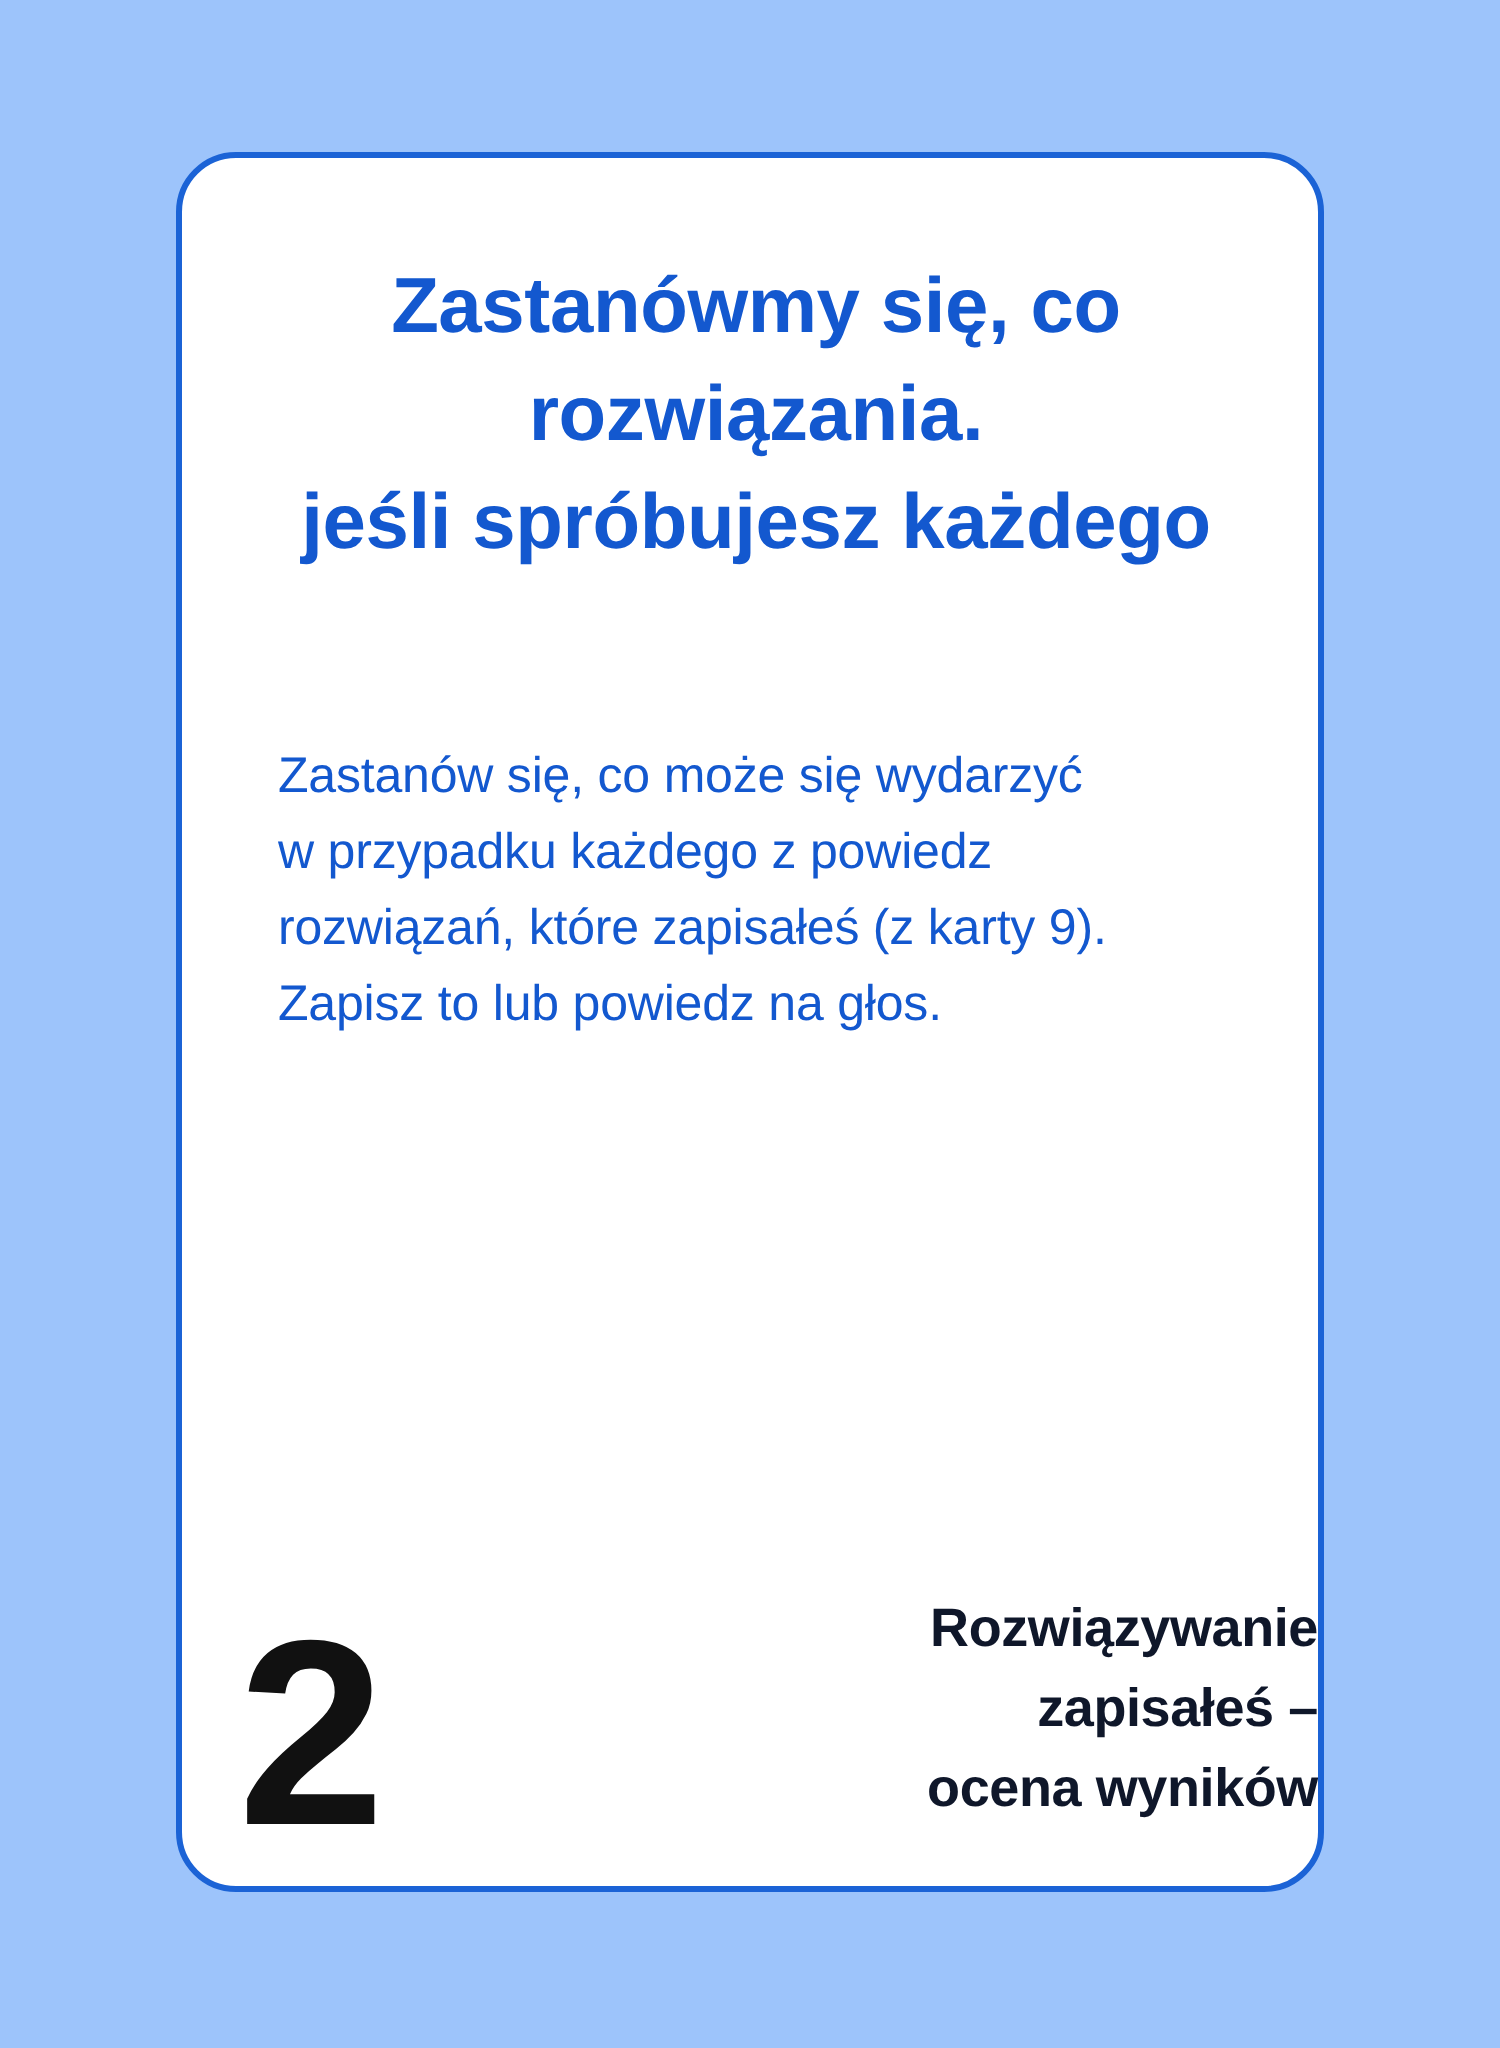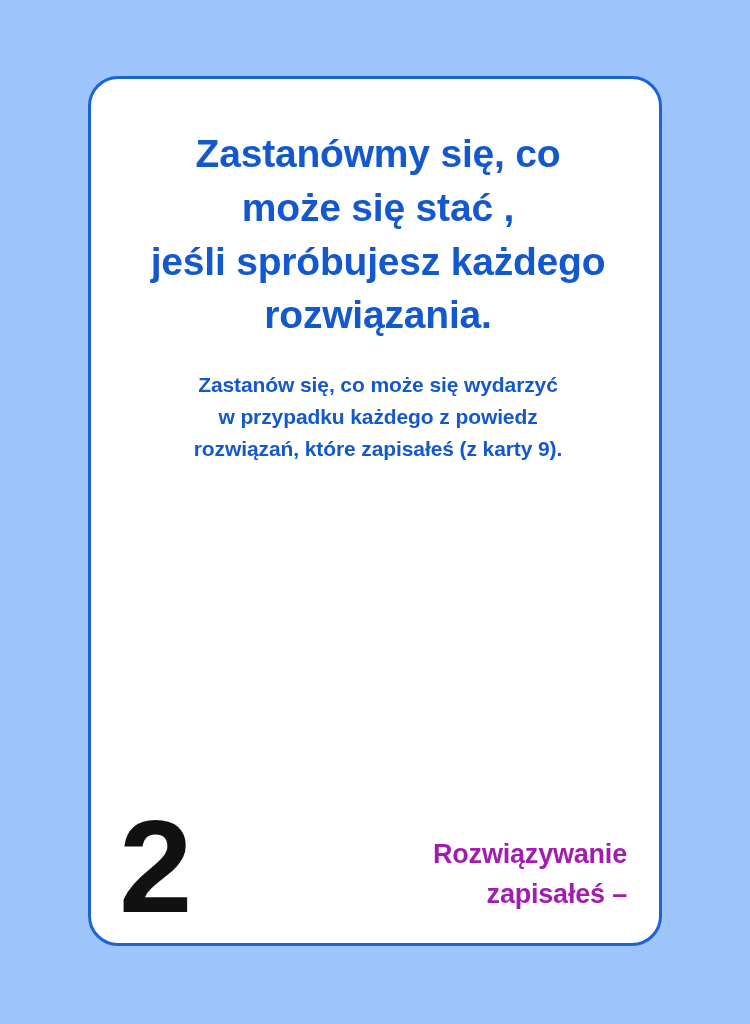--- a/index.html
+++ b/index.html
@@ -32,66 +32,66 @@
     border: 3px solid #1b63d6;
     border-radius: 30px;
     box-sizing: border-box;
     overflow: hidden;
   }
 
   .card-inner {
     position: relative;
     width: 100%;
     height: 100%;
+    padding-left: 32px;
   }
 
   .heading {
     position: absolute;
     left: 34px;
     top: 48px;
     width: 506px;
     text-align: center;
     color: #1358cf;
     font-size: 39px;
     line-height: 1.38;
     font-weight: bold;
     letter-spacing: -0.2px;
   }
 
   .body-text {
     position: absolute;
     left: 48px;
     top: 290px;
     width: 478px;
-    text-align: center;
     color: #1358cf;
-    font-size: 21px;
+    font-size: 25px;
     line-height: 1.52;
-    font-weight: bold;
+    font-weight: normal;
     letter-spacing: -0.1px;
   }
 
   .card-number {
     position: absolute;
     left: 28px;
     bottom: 10px;
     color: #111111;
     font-size: 132px;
     font-weight: bold;
     line-height: 1;
     letter-spacing: -2px;
   }
 
   .category {
     position: absolute;
     right: 32px;
     bottom: 28px;
     width: 330px;
     text-align: right;
-    color: #a21caf;
+    color: #0f172a;
     font-size: 27px;
     line-height: 1.48;
     font-weight: bold;
     letter-spacing: -0.2px;
   }
 
   .heading-line,
   .body-line,
   .category-line {
     display: block;
@@ -99,33 +99,34 @@
 </style>
 </head>
 <body>
 
 <div class="page">
   <div class="card">
     <div class="card-inner">
 
       <div class="heading">
         <span class="heading-line">Zastanówmy się, co</span>
-        <span class="heading-line">może się stać ,</span>
+        <span class="heading-line">rozwiązania.</span>
         <span class="heading-line">jeśli spróbujesz każdego</span>
-        <span class="heading-line">rozwiązania.</span>
       </div>
 
       <div class="body-text">
         <span class="body-line">Zastanów się, co może się wydarzyć</span>
         <span class="body-line">w przypadku każdego z powiedz</span>
         <span class="body-line">rozwiązań, które zapisałeś (z karty 9).</span>
+        <span class="body-line">Zapisz to lub powiedz na głos.</span>
       </div>
 
       <div class="card-number">2</div>
 
       <div class="category">
         <span class="category-line">Rozwiązywanie</span>
         <span class="category-line">zapisałeś –</span>
+        <span class="category-line">ocena wyników</span>
       </div>
 
     </div>
   </div>
 </div>
 
 </body></html>

